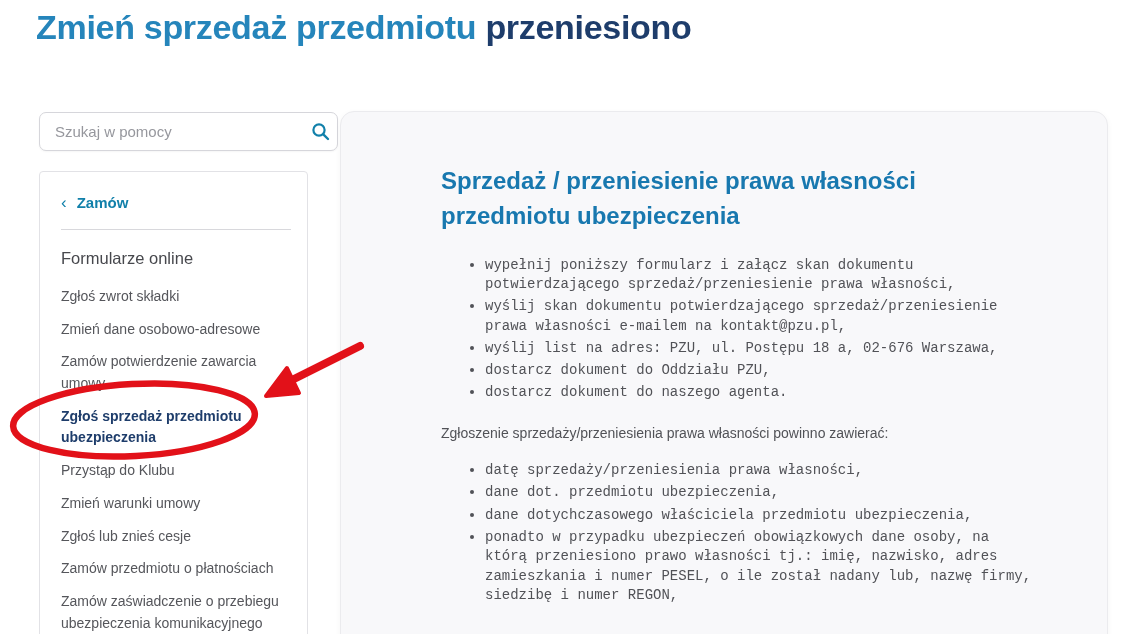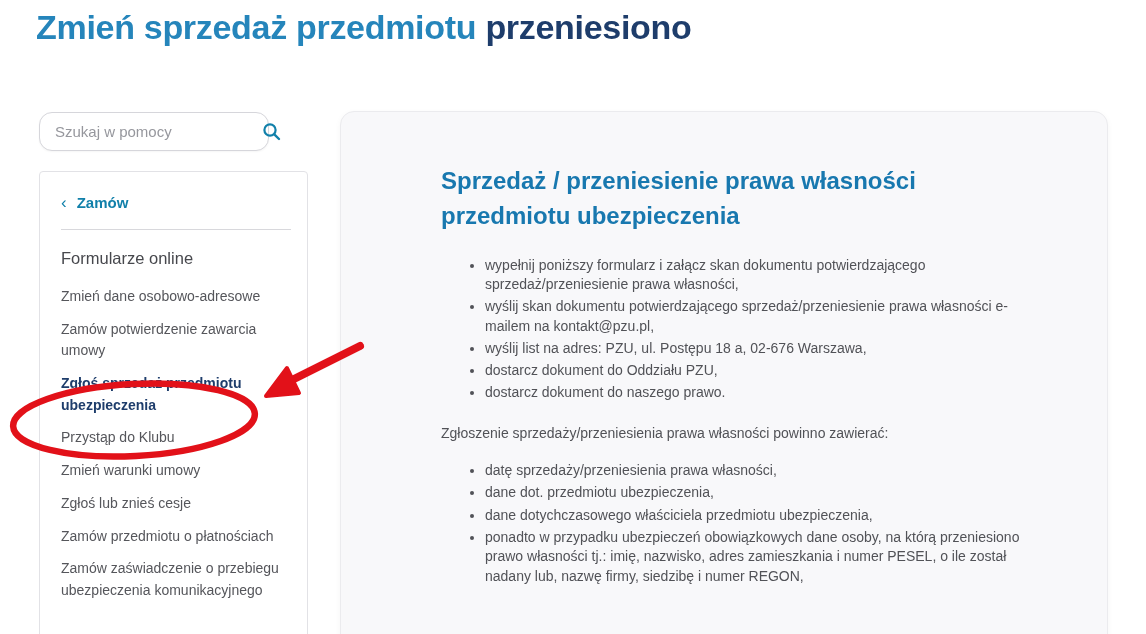--- a/index.html
+++ b/index.html
@@ -20,24 +20,24 @@
     letter-spacing: -0.3px;
     color: #2585bb;
     white-space: nowrap;
   }
   .page-title .title-dark { color: #1e3d6b; }
 
   
   .search-box {
     position: absolute;
     left: 39px; top: 112px;
-    width: 230px; height: 39px;
+    width: 299px; height: 39px;
     background: #ffffff;
     border: 1px solid #d6d6db;
-    border-radius: 13px;
+    border-radius: 7px;
     box-shadow: 0 1px 2px rgba(0,0,0,0.04);
     display: flex;
     align-items: center;
   }
   .search-box input {
     flex: 1;
     border: none;
     outline: none;
     background: transparent;
     padding: 0 8px 0 15px;
@@ -124,20 +124,21 @@
     line-height: 1.45;
     color: #515257;
     max-width: 612px;
     margin-bottom: 18px;
   }
   .main-panel p.list-intro { margin-top: 8px; }
   .main-panel ul {
     max-width: 600px;
     margin: 0 0 20px 0;
     padding-left: 44px;
+    font-family: Liberation Mono, monospace;
   }
   .main-panel ul li {
     font-size: 14px;
     line-height: 1.38;
     color: #515257;
     margin-bottom: 3px;
   }
 
   
   .annotation-overlay {
@@ -163,39 +164,40 @@
 </div>
 
 <nav class="sidebar-menu">
   <a class="back-link">
     <span class="chevron">‹</span>
     <span>Zamów</span>
   </a>
   <hr class="sidebar-divider">
   <div class="sidebar-section-title">Formularze online</div>
   <ul class="sidebar-list">
+    <li>Zgłoś zwrot składki</li>
     <li>Zmień dane osobowo-adresowe</li>
     <li>Zamów potwierdzenie zawarcia umowy</li>
     <li class="active">Zgłoś sprzedaż przedmiotu ubezpieczenia</li>
     <li>Przystąp do Klubu</li>
     <li>Zmień warunki umowy</li>
     <li>Zgłoś lub znieś cesje</li>
     <li>Zamów przedmiotu o płatnościach</li>
     <li>Zamów zaświadczenie o przebiegu ubezpieczenia komunikacyjnego</li>
   </ul>
 </nav>
 
 <section class="main-panel">
   <h2 class="main-heading">Sprzedaż / przeniesienie prawa własności przedmiotu ubezpieczenia</h2>
   <ul>
     <li>wypełnij poniższy formularz i załącz skan dokumentu potwierdzającego sprzedaż/przeniesienie prawa własności,</li>
     <li>wyślij skan dokumentu potwierdzającego sprzedaż/przeniesienie prawa własności e-mailem na kontakt@pzu.pl,</li>
     <li>wyślij list na adres: PZU, ul. Postępu 18 a, 02-676 Warszawa,</li>
     <li>dostarcz dokument do Oddziału PZU,</li>
-    <li>dostarcz dokument do naszego prawo.</li>
+    <li>dostarcz dokument do naszego agenta.</li>
   </ul>
   <p class="list-intro">Zgłoszenie sprzedaży/przeniesienia prawa własności powinno zawierać:</p>
   <ul>
     <li>datę sprzedaży/przeniesienia prawa własności,</li>
     <li>dane dot. przedmiotu ubezpieczenia,</li>
     <li>dane dotychczasowego właściciela przedmiotu ubezpieczenia,</li>
     <li>ponadto w przypadku ubezpieczeń obowiązkowych dane osoby, na którą przeniesiono prawo własności tj.: imię, nazwisko, adres zamieszkania i numer PESEL, o ile został nadany lub, nazwę firmy, siedzibę i numer REGON,</li>
 
   </ul>
 </section>

